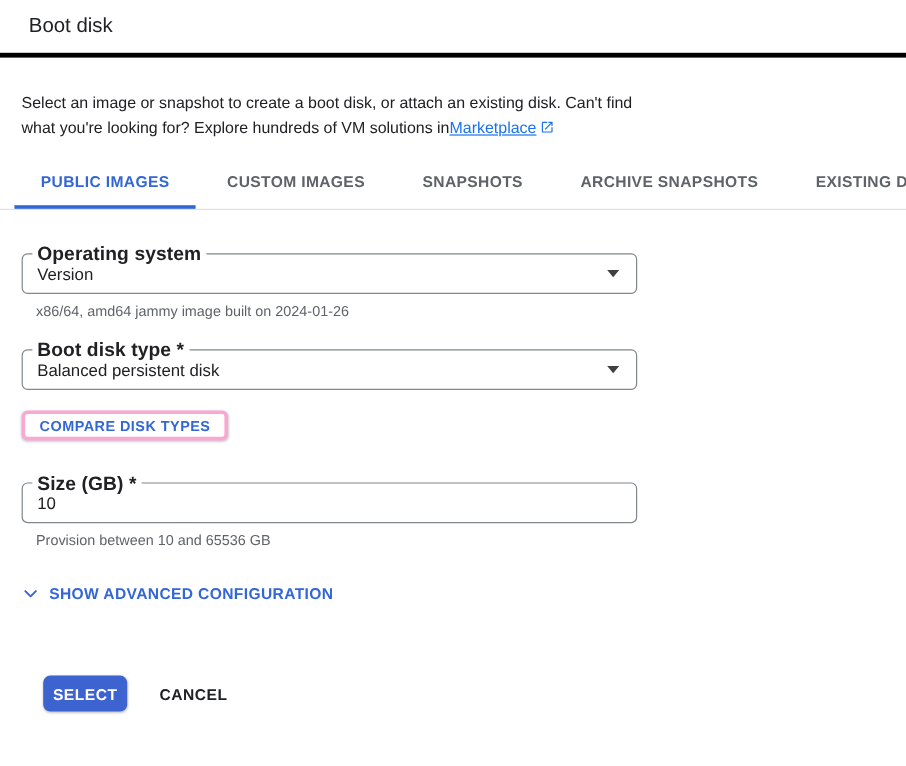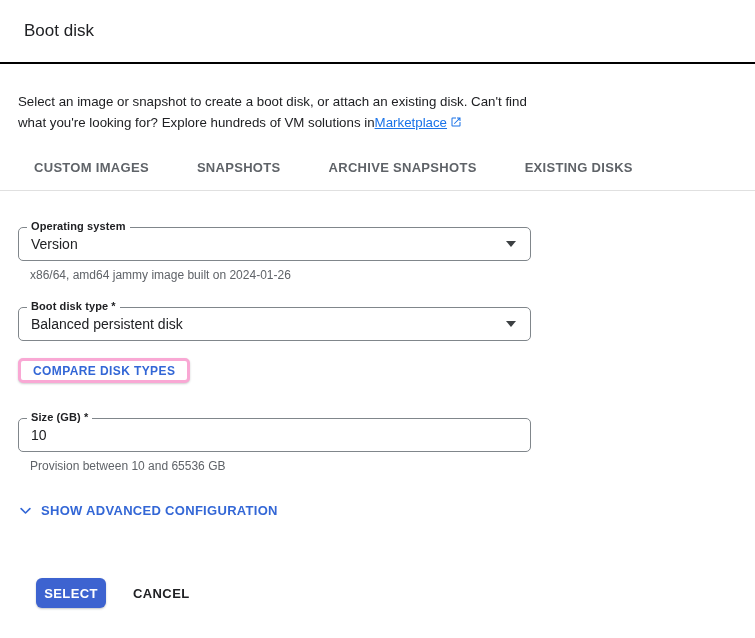--- a/index.html
+++ b/index.html
@@ -1,40 +1,40 @@
 <!DOCTYPE html>
 <html><head>
 <meta charset="utf-8">
 <style>
   * { box-sizing: border-box; margin: 0; padding: 0; }
   html, body { width: 755px; height: 638px; background: #fff; overflow: hidden; }
   body { font-family: "Liberation Sans", sans-serif; color: #202124; }
 
   
-  .dlg-header { height: 64px; display: flex; align-items: center; padding: 0 24px; border-bottom: 2px solid #000000; }
+  .dlg-header { height: 48px; display: flex; align-items: center; padding: 0 24px; border-bottom: 4px solid #000000; }
   .dlg-title { font-size: 17px; font-weight: normal; color: #202124; }
 
   
   .intro { margin: 27px 18px 0 18px; max-width: 532px; font-size: 13.3px; line-height: 21px; color: #202124; }
   .intro .line { display: block; }
   .intro .line2-wrap { display: block; }
   .mk-link { color: #1a73e8; text-decoration: underline; cursor: pointer; }
   .ext-icon { vertical-align: -1px; margin-left: 3px; }
 
   
   .tabs { margin-top: 12px; display: flex; align-items: stretch; border-bottom: 1px solid #e0e0e0; padding-left: 12px; }
   .tab { padding: 15px 22px 12px 22px; font-size: 13px; font-weight: bold; letter-spacing: 0.3px; color: #5f6368; cursor: pointer; border-bottom: 3px solid transparent; white-space: nowrap; }
   .tab.active { color: #3367d6; border-bottom-color: #3367d6; }
   .tab + .tab { margin-left: 4px; }
 
   
   .form { padding: 0 18px; }
   .field { position: relative; width: 513px; height: 34px; border: 1px solid #80868b; border-radius: 5px; display: flex; align-items: center; padding: 0 14px 0 12px; cursor: pointer; background: #fff; }
   .field.focused { border: 2px solid #3367d6; padding: 0 13px 0 11px; height: 36px; }
-  .field-label { position: absolute; top: -8px; left: 8px; background: #fff; padding: 0 4px; font-size: 11px; font-weight: bold; color: #202124; letter-spacing: 0.1px; white-space: nowrap; }
+  .field-label { position: absolute; top: -8px; left: 8px; background: #fff; padding: 0 4px; font-size: 16px; font-weight: bold; color: #202124; letter-spacing: 0.1px; white-space: nowrap; }
   .field.focused .field-label { color: #3367d6; }
   .field-value { font-size: 14px; color: #202124; }
   .dd-arrow { margin-left: auto; width: 0; height: 0; border-left: 5px solid transparent; border-right: 5px solid transparent; border-top: 6px solid #3c4043; }
   .size-input { border: none; outline: none; flex: 1; font-family: "Liberation Sans", sans-serif; font-size: 14px; color: #202124; background: transparent; }
   .helper { margin: 7px 0 0 12px; font-size: 12px; color: #5f6368; }
 
   .f-os { margin-top: 36px; }
   .f-version { margin-top: 24px; }
   .f-disktype { margin-top: 25px; }
   .f-size { margin-top: 35px; }
@@ -57,20 +57,21 @@
 </div>
 
 <p class="intro">
   <span class="line">Select an image or snapshot to create a boot disk, or attach an existing disk. Can't find</span>
   <span class="line2-wrap"><span>what you're looking for? Explore hundreds of VM solutions in</span><a class="mk-link"><span>Marketplace</span><svg class="ext-icon" width="12" height="12" viewBox="0 0 24 24" fill="#1a73e8">
           <path d="M19 19H5V5h7V3H5a2 2 0 0 0-2 2v14a2 2 0 0 0 2 2h14c1.1 0 2-.9 2-2v-7h-2v7zM14 3v2h3.59l-9.83 9.83 1.41 1.41L19 6.41V10h2V3h-7z"></path>
         </svg></a></span>
 </p>
 
 <nav class="tabs">
+  <div class="tab active">PUBLIC IMAGES</div>
   <div class="tab">CUSTOM IMAGES</div>
   <div class="tab">SNAPSHOTS</div>
   <div class="tab">ARCHIVE SNAPSHOTS</div>
   <div class="tab">EXISTING DISKS</div>
 </nav>
 
 <div class="form">
 
   <div class="field f-os">
     <span class="field-label">Operating system</span>

